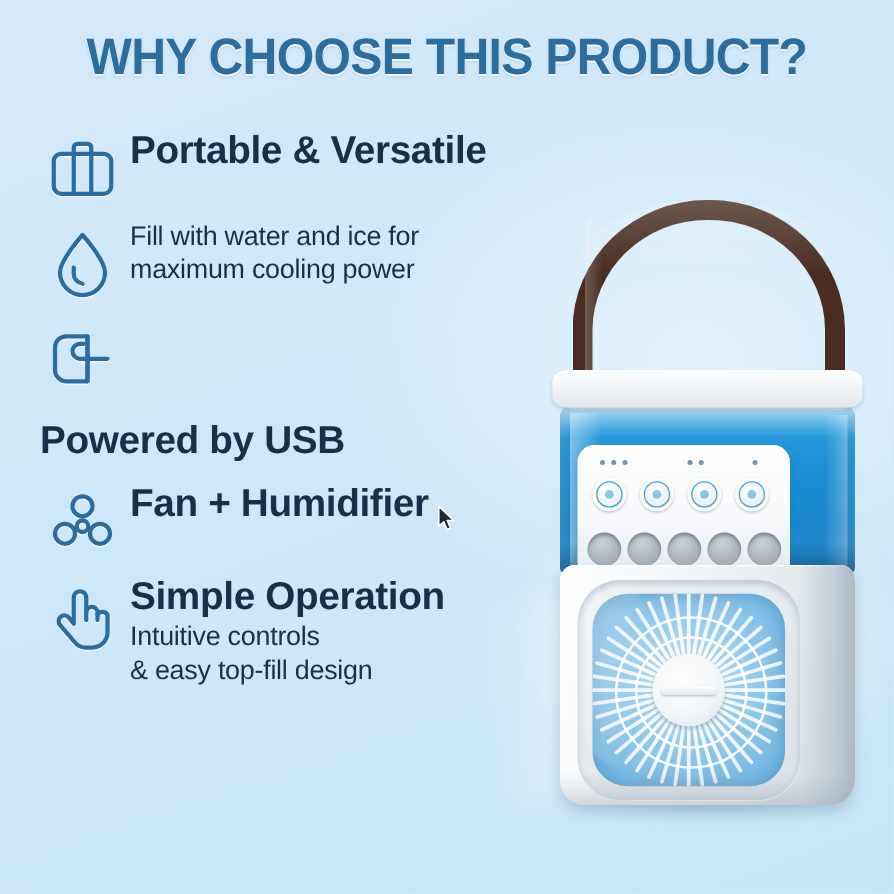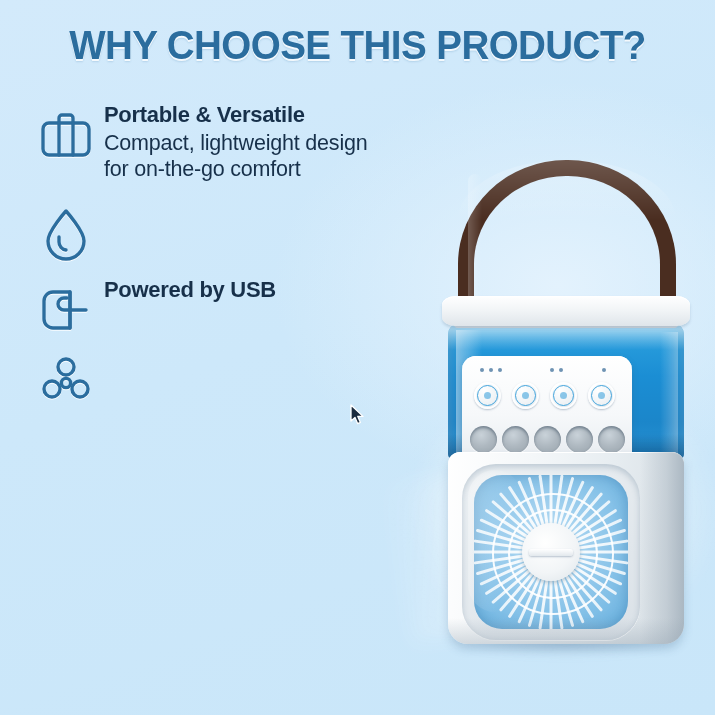--- a/index.html
+++ b/index.html
@@ -36,32 +36,32 @@
     white-space:nowrap;
   }
 
   
   .features{position:absolute;left:30px;top:103px;width:400px;}
   .feature{display:flex;align-items:flex-start;margin-bottom:16px;}
   .f-icon{width:72px;flex:0 0 72px;display:flex;justify-content:center;padding-top:8px;}
   .f-icon svg{display:block;filter:drop-shadow(0 1.5px 0 rgba(255,255,255,.9));}
   .f-text{flex:1;padding-left:2px;}
   .f-head{
-    font-size:22px;font-weight:bold;color:#17304a;line-height:1.12;
+    font-size:31px;font-weight:bold;color:#17304a;line-height:1.12;
     letter-spacing:-0.3px;margin:0 0 2px 0;white-space:nowrap;
   }
   .f-body{
     font-size:21.5px;color:#17304a;line-height:1.22;letter-spacing:-0.2px;
     white-space:pre-line;margin:0;
   }
 
   
   .feature.r1{margin-bottom:17px;}
   .feature.r2{margin-bottom:17px;}
-  .feature.r3{margin-bottom:14px;}
+  .feature.r3{margin-bottom:14px;flex-direction:column;}
   .feature.r4{margin-bottom:16px;}
 
   
   .product{position:absolute;left:420px;top:160px;width:290px;height:500px;}
 
   .shadow-ground{position:absolute;left:28px;top:462px;width:236px;height:34px;
     background:radial-gradient(ellipse at 50% 50%, rgba(90,130,165,.33) 0%, rgba(90,130,165,0) 70%);
     filter:blur(5px);}
 
   
@@ -189,33 +189,33 @@
       <div class="f-icon">
         <svg width="52" height="48" viewBox="0 0 52 48" fill="none" stroke="#2b6d9e" stroke-width="3.4" stroke-linecap="round" stroke-linejoin="round">
           <rect x="3" y="12" width="46" height="32" rx="6"></rect>
           <path d="M19 12 V7 a3 3 0 0 1 3-3 h8 a3 3 0 0 1 3 3 v5"></path>
           <line x1="19" y1="12" x2="19" y2="44"></line>
           <line x1="33" y1="12" x2="33" y2="44"></line>
         </svg>
       </div>
       <div class="f-text">
         <p class="f-head">Portable &amp; Versatile</p>
-        <p class="f-body">Compact, lightweight design
-for on-the-go comfort</p>
       </div>
     </div>
 
     <div class="feature r2">
       <div class="f-icon">
         <svg width="46" height="54" viewBox="0 0 46 54" fill="none" stroke="#2b6d9e" stroke-width="3.4" stroke-linecap="round" stroke-linejoin="round">
           <path d="M23 4 C23 4 5 24 5 34 a18 18 0 0 0 36 0 C41 24 23 4 23 4 Z"></path>
           <path d="M16 30 v5 a8 8 0 0 0 7 8"></path>
         </svg>
       </div>
       <div class="f-text">
+        <p class="f-body">Fill with water and ice for
+maximum cooling power</p>
       </div>
     </div>
 
     <div class="feature r3">
       <div class="f-icon">
         <svg width="52" height="48" viewBox="0 0 52 48" fill="none" stroke="#2b6d9e" stroke-width="3.4" stroke-linecap="round" stroke-linejoin="round">
           <path d="M30 6 H13 a9 9 0 0 0 -9 9 v18 a9 9 0 0 0 9 9 h17 Z"></path>
           <line x1="30" y1="6" x2="30" y2="42"></line>
           <line x1="30" y1="24" x2="46" y2="24"></line>
           <path d="M30 24 H24 a6 6 0 0 1 0 -12 l3 0"></path>
@@ -229,23 +229,38 @@
     <div class="feature r4">
       <div class="f-icon">
         <svg width="52" height="50" viewBox="0 0 52 50" fill="none" stroke="#2b6d9e" stroke-width="3.4" stroke-linecap="round" stroke-linejoin="round">
           <circle cx="26" cy="11" r="8"></circle>
           <circle cx="12" cy="33" r="8"></circle>
           <circle cx="40" cy="33" r="8"></circle>
           <circle cx="26" cy="27" r="4.6"></circle>
         </svg>
       </div>
       <div class="f-text">
-      </div>
-    </div>
-
+        <p class="f-head">Fan + Humidifier</p>
+      </div>
+    </div>
+
+    <div class="feature r5">
+      <div class="f-icon">
+        <svg width="48" height="54" viewBox="0 0 48 54" fill="none" stroke="#2b6d9e" stroke-width="3.4" stroke-linecap="round" stroke-linejoin="round">
+          <path d="M17 30 V10 a5 5 0 0 1 10 0 v18"></path>
+          <path d="M27 22 a4.5 4.5 0 0 1 9 0 v6"></path>
+          <path d="M36 24 a4.5 4.5 0 0 1 8 0 v14 a12 12 0 0 1 -12 12 h-6 a11 11 0 0 1 -8 -4 L6 32 a4.6 4.6 0 0 1 7 -6 l4 5"></path>
+        </svg>
+      </div>
+      <div class="f-text">
+        <p class="f-head">Simple Operation</p>
+        <p class="f-body">Intuitive controls
+&amp; easy top-fill design</p>
+      </div>
+    </div>
 
   </div>
 
   <div class="product">
 
     <div class="shadow-ground"></div>
 
     <div class="strap-leg left"></div>
     <div class="strap-leg right"></div>
 

